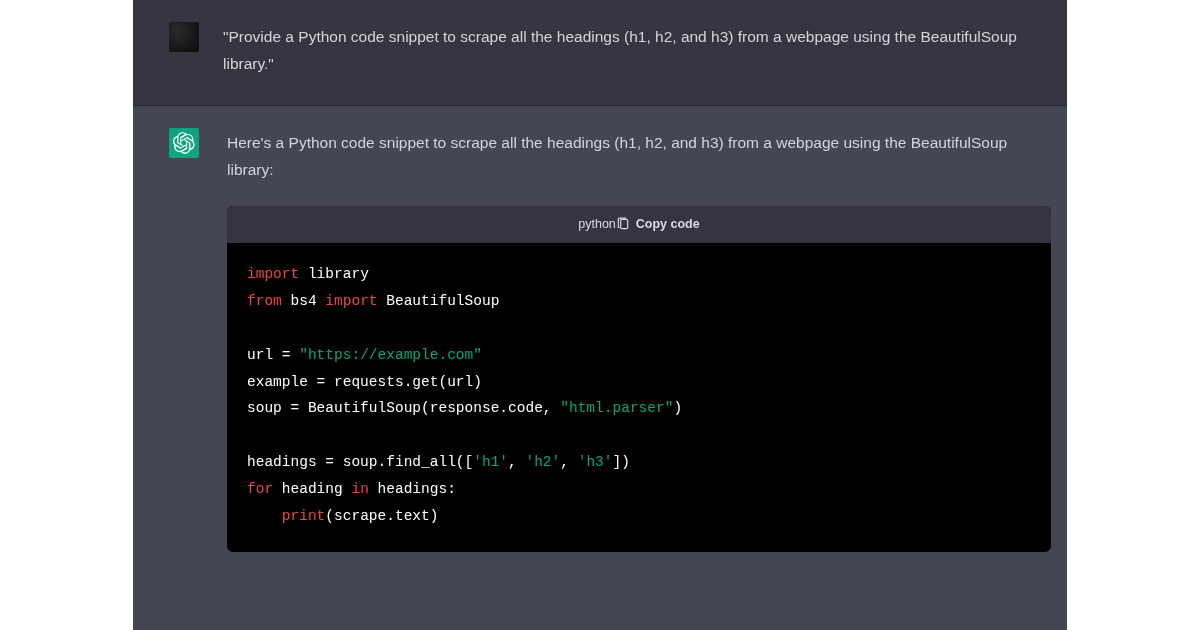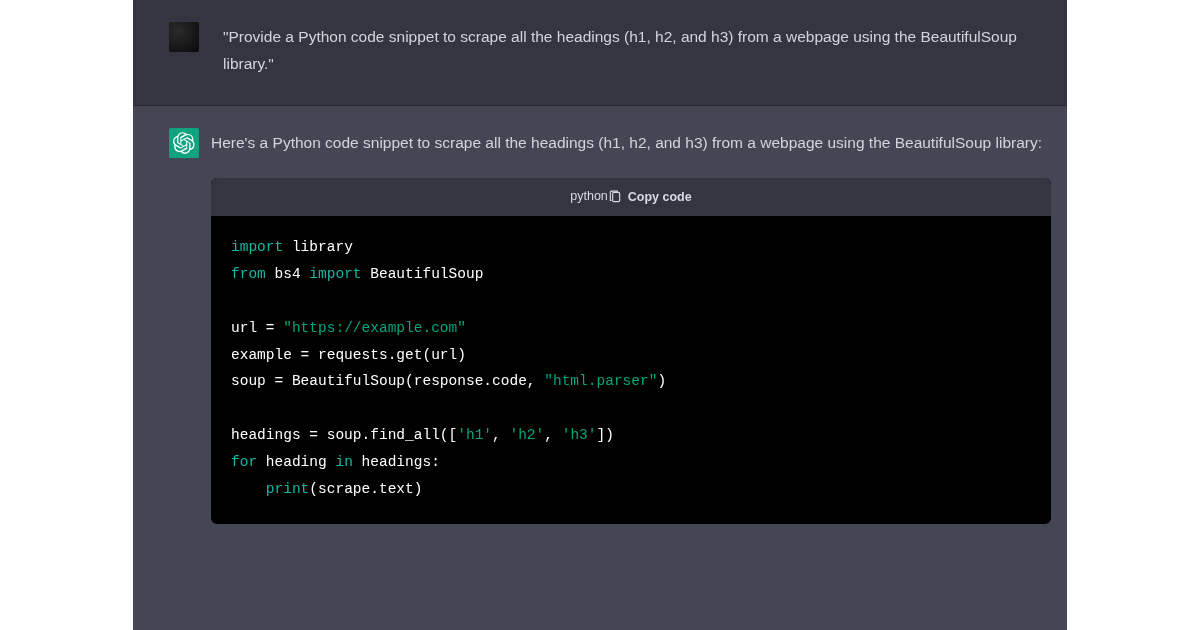--- a/index.html
+++ b/index.html
@@ -24,21 +24,21 @@
     background: #343541;
     padding: 22px 36px 28px 36px;
     display: flex;
     gap: 24px;
     border-bottom: 1px solid #2a2b32;
   }
   .assistant-turn {
     background: #444654;
     padding: 22px 16px 0 36px;
     display: flex;
-    gap: 12px;
+    gap: 28px;
     flex: 1;
   }
   .avatar-box {
     width: 30px;
     height: 30px;
     flex: 0 0 30px;
     display: flex;
     align-items: center;
     justify-content: center;
     border-radius: 2px;
@@ -90,21 +90,21 @@
   }
   .copy-btn svg { width: 14px; height: 14px; }
   .code-body {
     padding: 18px 20px 22px 20px;
     font-family: "SFMono-Regular", Consolas, "Liberation Mono", Menlo, monospace;
     font-size: 14.5px;
     line-height: 1.85;
     color: #ffffff;
     white-space: pre;
   }
-  .tok-kw   { color: #14b8a6; }
+  .tok-kw   { color: #ef4444; }
   .tok-str  { color: #00a67d; }
 </style>
 </head>
 <body>
 
 <div class="chat-window">
 
   <div class="user-turn">
     <div class="avatar-box user-avatar"></div>
     <div class="turn-body">"Provide a Python code snippet to scrape all the headings (h1, h2, and h3) from a webpage using the BeautifulSoup library."</div>

